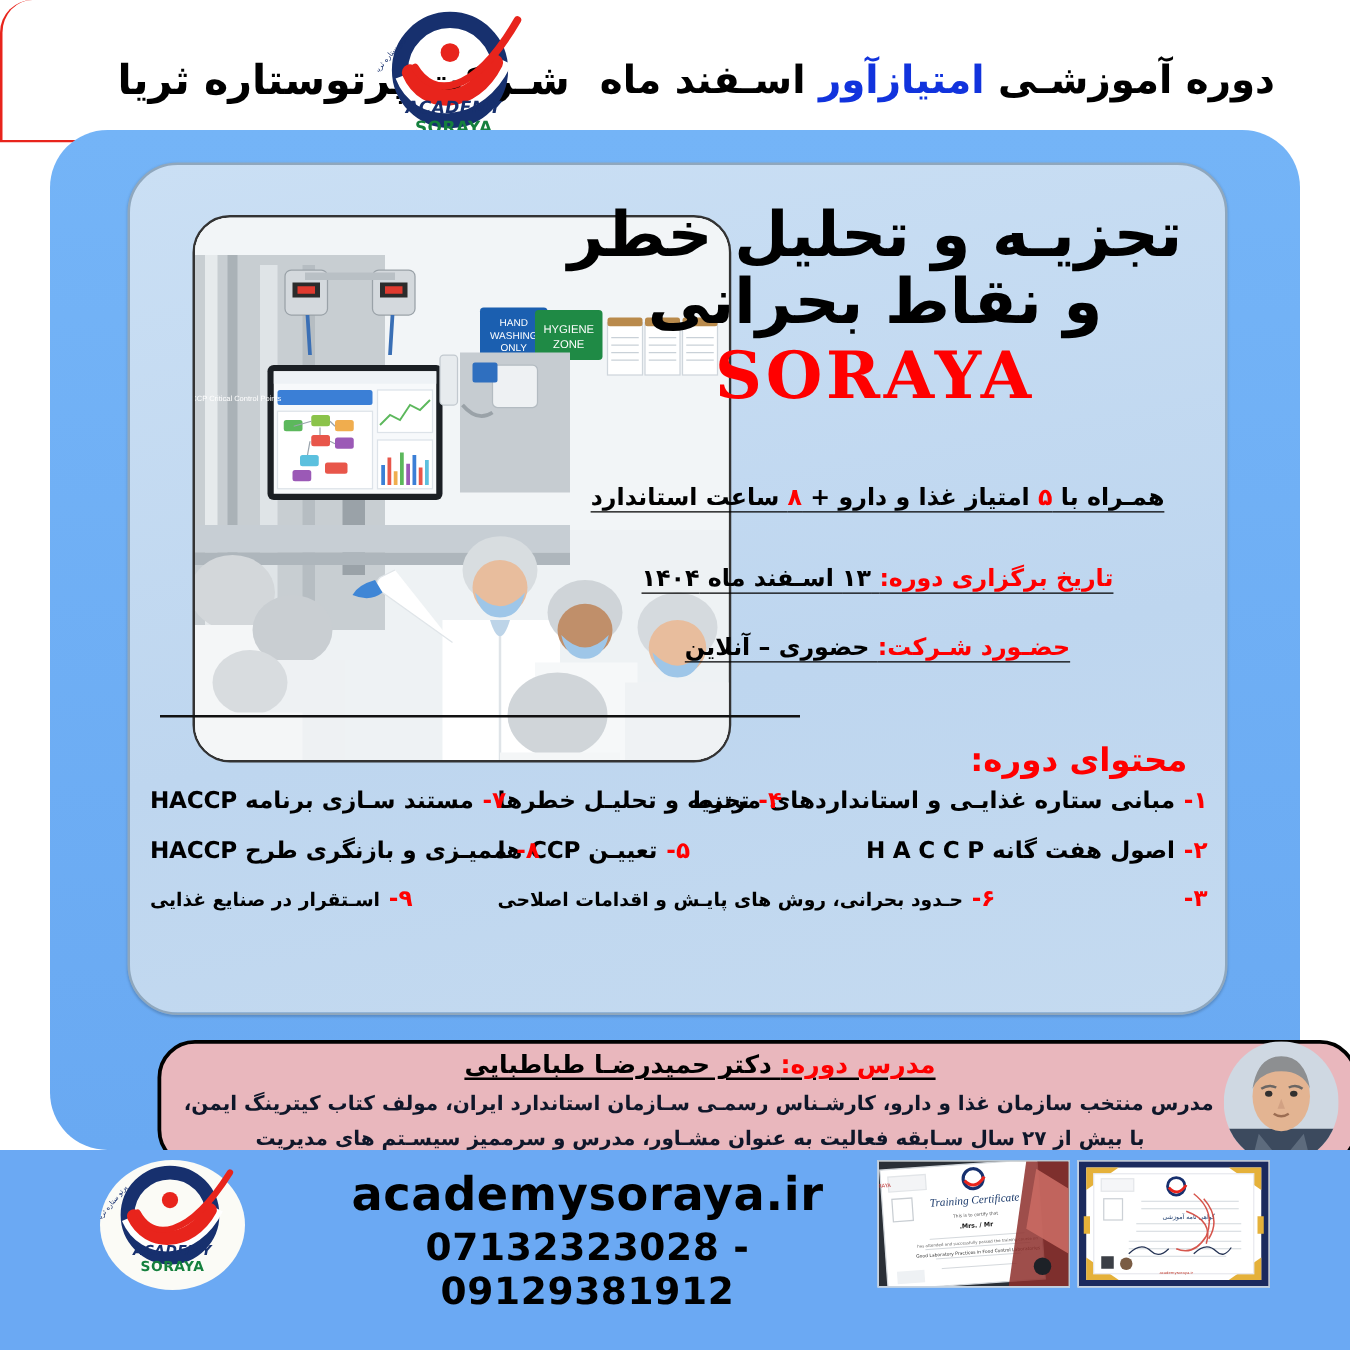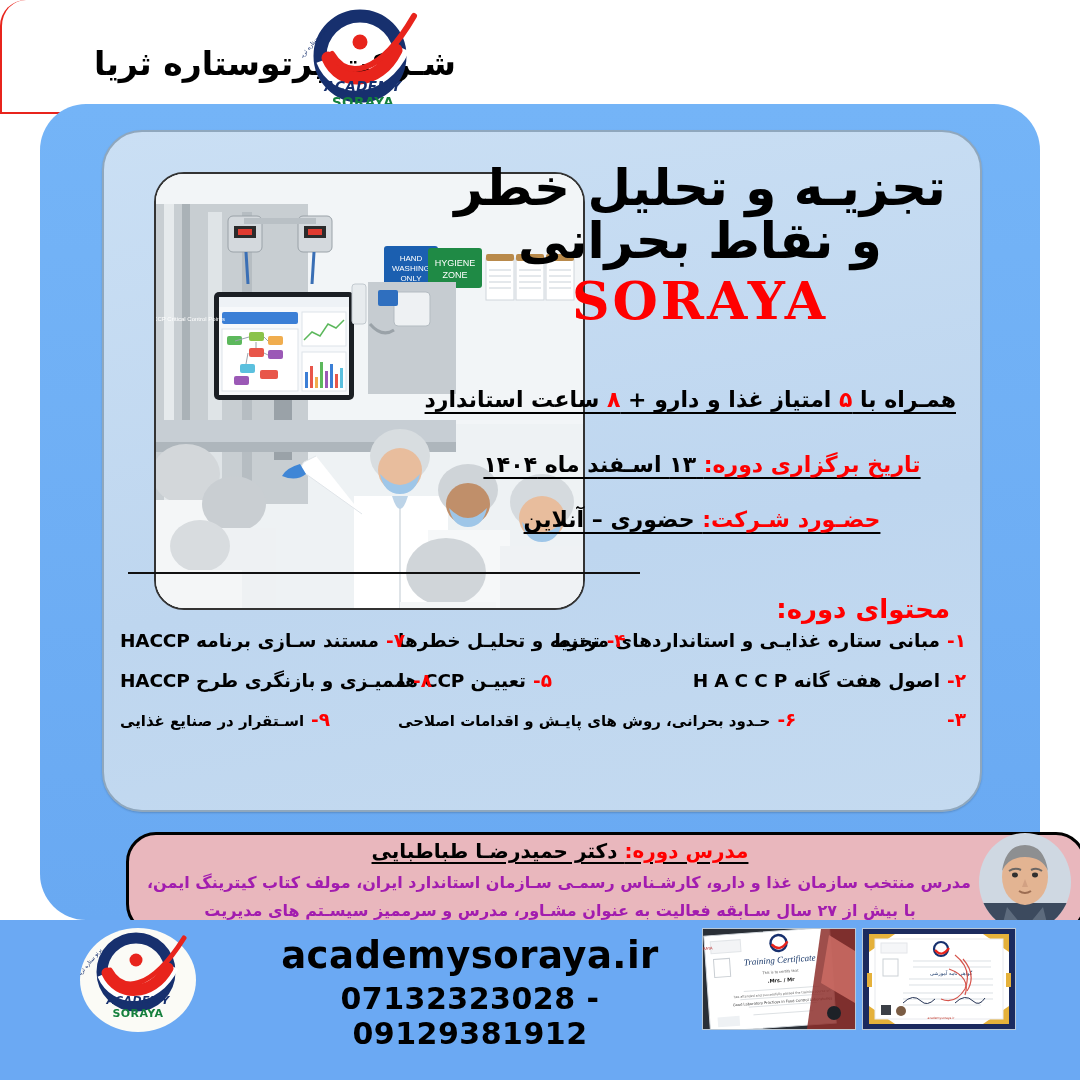--- a/index.html
+++ b/index.html
@@ -81,21 +81,21 @@
     font-size:50px;font-weight:bold;color:#000;line-height:1.06;
     white-space:nowrap;letter-spacing:-1px;
   }
   .title-en{
     font-family:"DejaVu Serif","Liberation Serif",serif;
     font-size:52px;font-weight:bold;color:#ff0000;letter-spacing:3px;
     margin-top:2px;
   }
   .sub-line{
     position:absolute;right:24px;width:508px;text-align:center;direction:rtl;
-    font-size:22px;font-weight:bold;color:#000;white-space:nowrap;
+    font-size:19px;font-weight:bold;color:#000;white-space:nowrap;
     text-decoration:underline;text-underline-offset:5px;
   }
   .sub-hours{top:255px;}
   .sub-date{top:320px;}
   .sub-mode{top:375px;}
   .red{color:#ff0000;}
 
   .divider{
     position:absolute;left:24px;top:440px;width:512px;height:0;
     border-top:2.5px solid #111;
@@ -143,21 +143,21 @@
     position:absolute;right:112px;top:4px;width:822px;direction:rtl;
     text-align:center;
   }
   .inst-name{
     font-size:20px;font-weight:bold;color:#000;
     text-decoration:underline;text-underline-offset:4px;
     margin-bottom:6px;white-space:nowrap;
   }
   .inst-name .lbl{color:#ff0000;}
   .inst-l2,.inst-l3{
-    font-size:16px;font-weight:bold;color:#a21caf;white-space:nowrap;
+    font-size:16px;font-weight:bold;color:#0f172a;white-space:nowrap;
     line-height:1.75;
   }
 
   
   .footer{
     position:absolute;left:0;top:920px;width:1080px;height:160px;
     background:#6ba9f3;
   }
   .foot-logo{
     position:absolute;left:80px;top:8px;width:116px;height:104px;
@@ -183,20 +183,23 @@
   .cert-2{left:862px;}
   .cert svg{display:block;width:100%;height:100%;}
 </style>
 </head>
 <body>
 
 <div class="poster">
 
   <div class="header">
 
+    <div class="header-left">
+      <span>دوره آموزشـی </span><span class="hl-accent">امتیازآور</span><span> اسـفند ماه</span>
+    </div>
 
     <div class="brand-frame">
       <div class="brand-name">شـرکت پرتوستاره ثریا</div>
       <div class="brand-logo">
         <svg viewBox="0 0 122 104">
           <circle cx="58" cy="48" r="40" fill="none" stroke="#17306e" stroke-width="13"></circle>
           <path d="M22 52 C34 84 80 84 100 40" fill="none" stroke="#ffffff" stroke-width="16"></path>
           <path d="M26 50 C38 78 76 78 94 42" fill="none" stroke="#e8241c" stroke-width="13" stroke-linecap="round"></path>
           <circle cx="58" cy="34" r="7.5" fill="#e8241c"></circle>
           <path d="M30 46 C44 70 76 70 112 8" fill="none" stroke="#e8241c" stroke-width="6" stroke-linecap="round"></path>

